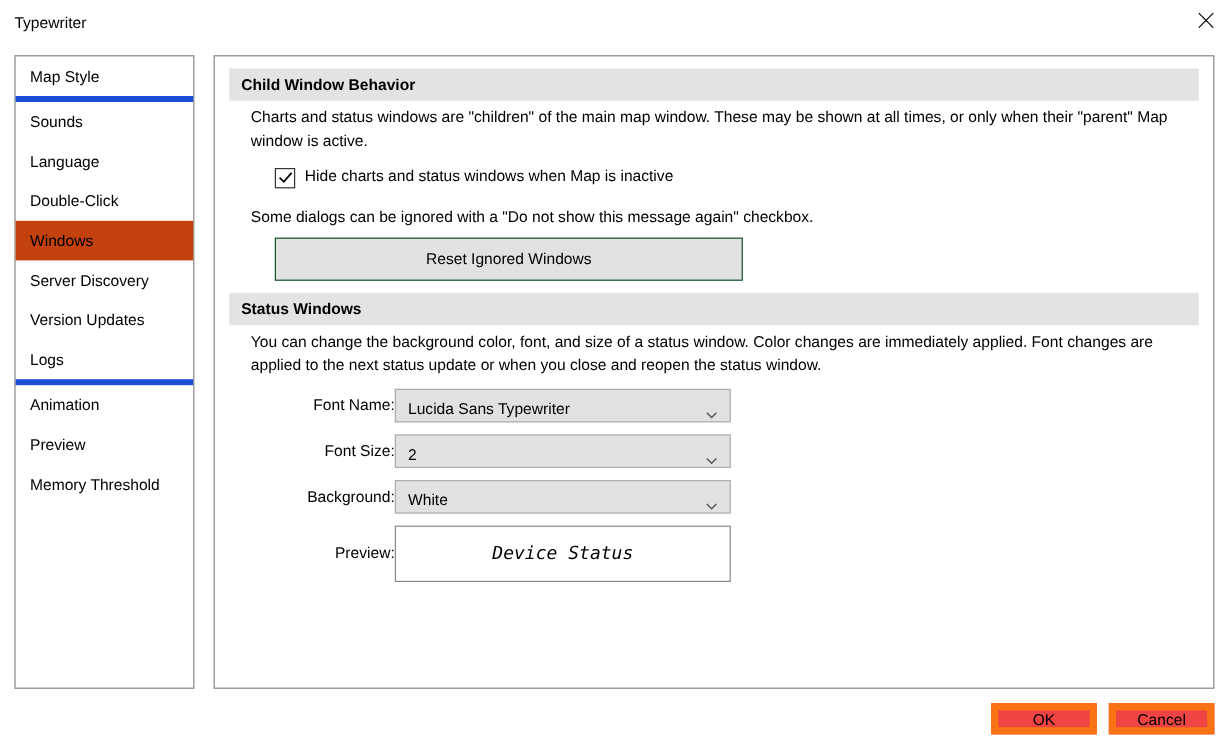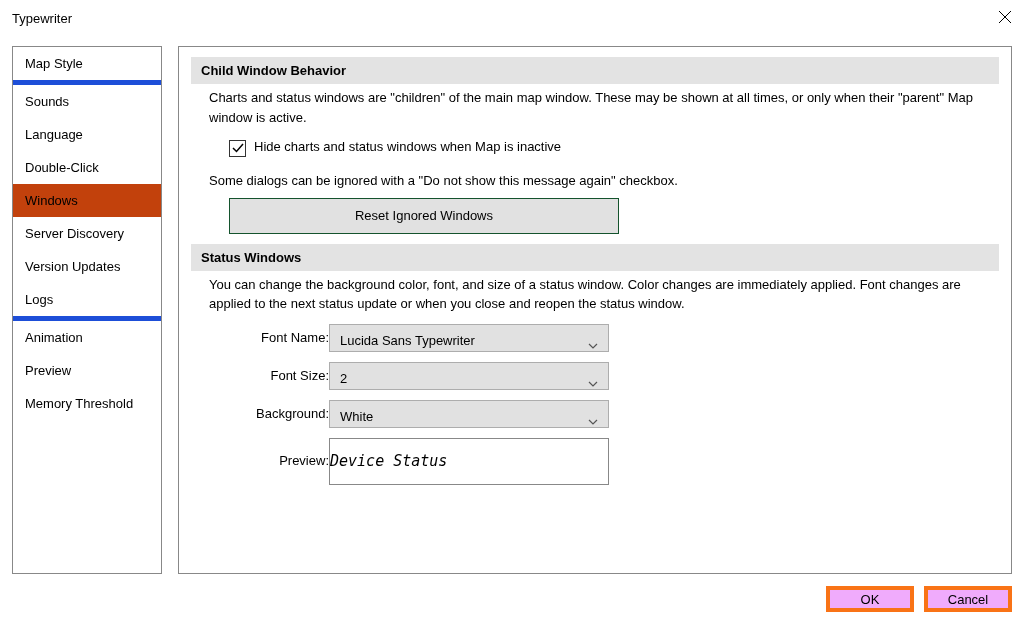--- a/index.html
+++ b/index.html
@@ -129,36 +129,36 @@
       width: 10px;
       height: 10px;
     }
     .preview-box {
       width: 280px;
       height: 47px;
       border: 1px solid #888;
       background: #fff;
       display: flex;
       align-items: center;
-      justify-content: flex-start;
+      justify-content: center;
       font-family: "Lucida Sans Typewriter", monospace;
       font-style: italic;
       font-size: 15px;
     }
     .footer {
       display: flex;
       justify-content: flex-end;
       gap: 10px;
       padding: 12px;
     }
     .footer-btn {
       width: 88px;
       height: 26px;
-      background: #f0abfc;
-      border: 4px solid #f97316;
+      background: #ef4444;
+      border: 6px solid #f97316;
       cursor: pointer;
       font-size: 13px;
       display: flex;
       align-items: center;
       justify-content: center;
     }
     .status-form {
       margin-top: 10px;
       margin-left: 0px;
     }

